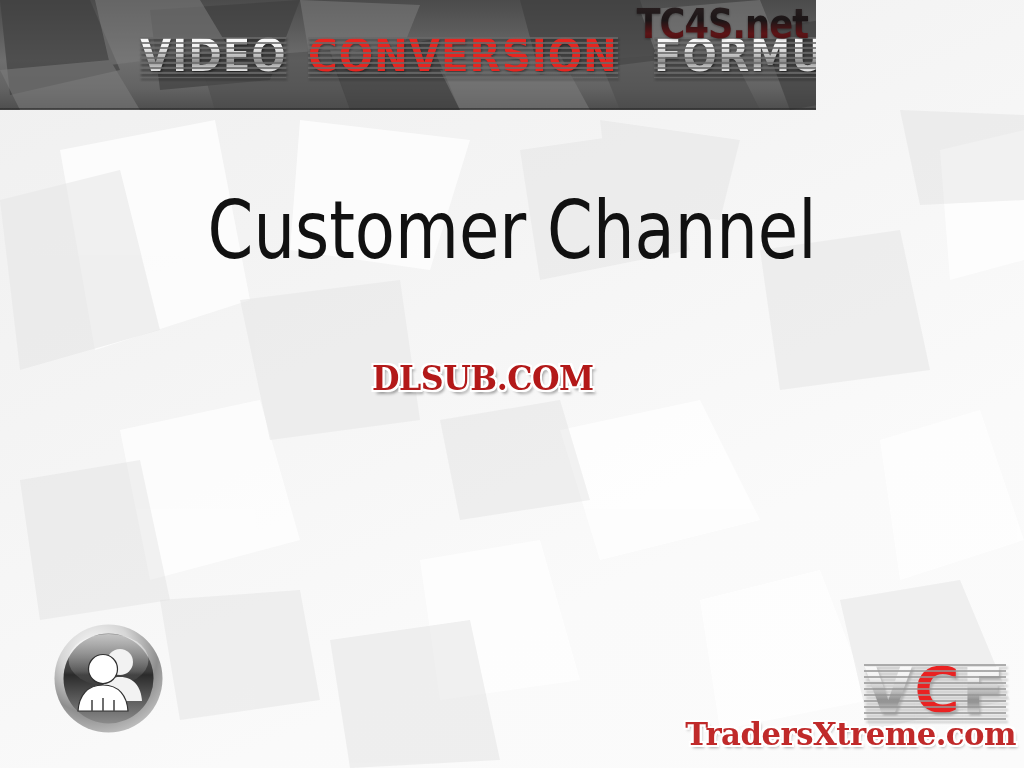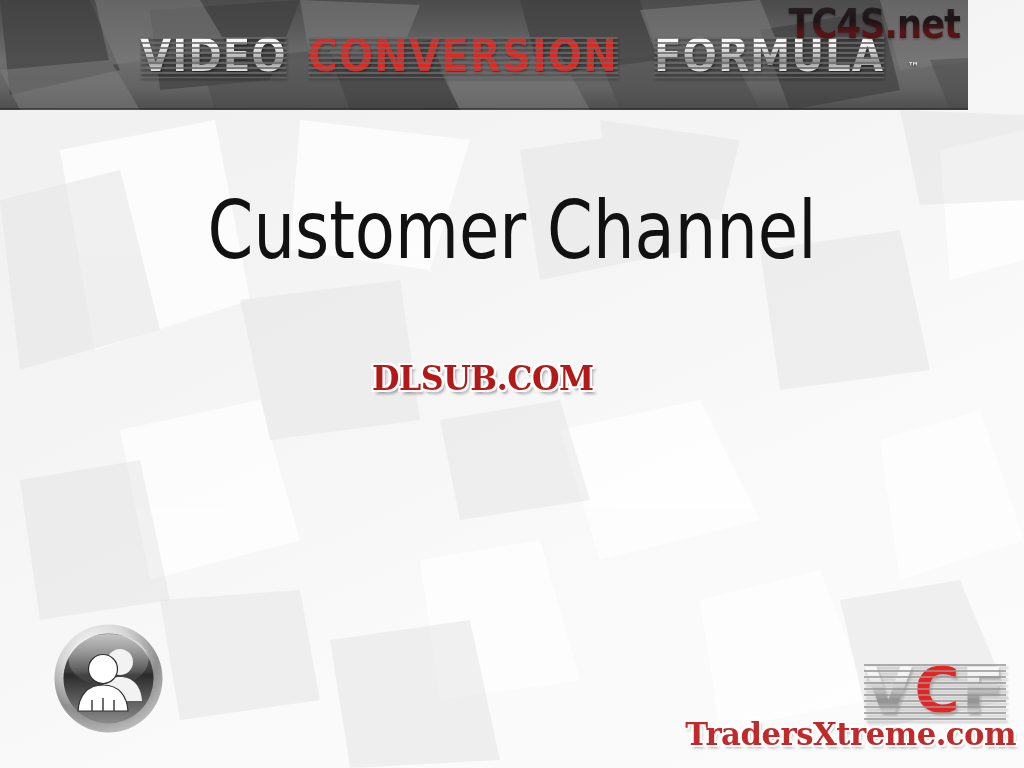--- a/index.html
+++ b/index.html
@@ -28,21 +28,21 @@
   }
   .bg-shards {
     position: absolute;
     inset: 0;
   }
 
   
   .header {
     position: absolute;
     left: 0; top: 0;
-    width: 968px;
+    width: 816px;
     height: 110px;
     overflow: hidden;
     background: linear-gradient(180deg, #4b4b4b 0%, #5c5c5c 28%, #6e6e6e 55%, #636363 80%, #4e4e4e 100%);
   }
   .header-shards { position: absolute; inset: 0; }
   .header-bottom-edge {
     position: absolute;
     left: 0; top: 108px;
     width: 1024px; height: 3px;
     background: linear-gradient(180deg, rgba(40,40,40,.75), rgba(210,210,210,0));

